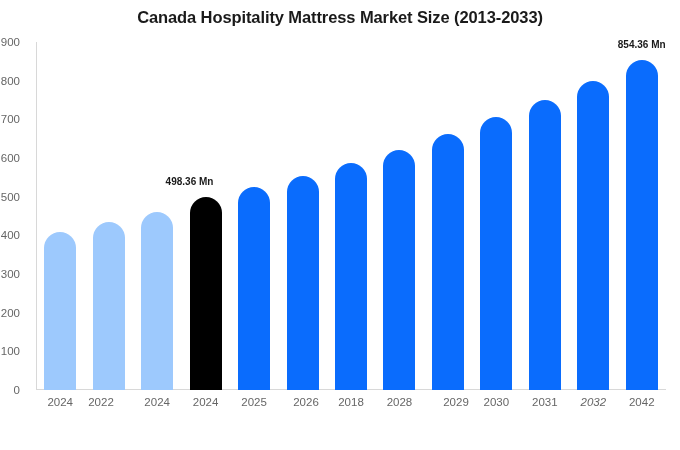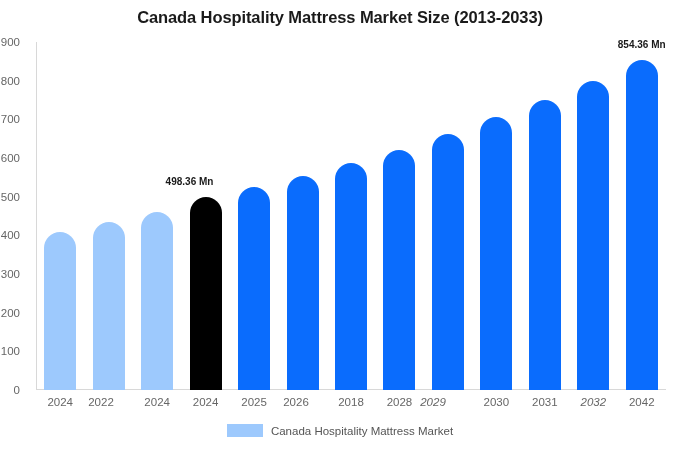--- a/index.html
+++ b/index.html
@@ -184,28 +184,24 @@
         <div class="bar-value-label" style="top: -3.35253px; left: 581.769px;">854.36 Mn</div>
       </div>
   </div>
 
   <div id="x-axis-labels">
       <div class="x-tick-label" style="left: 30.2308px; width: 60px;">2024</div>
       <div class="x-tick-label" style="left: 71px; width: 60px;">2022</div>
       <div class="x-tick-label" style="left: 127.154px; width: 60px;">2024</div>
       <div class="x-tick-label" style="left: 175.615px; width: 60px;">2024</div>
       <div class="x-tick-label" style="left: 224.077px; width: 60px;">2025</div>
-      <div class="x-tick-label" style="left: 266px; width: 60px;">2026</div>
+      <div class="x-tick-label" style="left: 276px; width: 60px;">2026</div>
       <div class="x-tick-label" style="left: 321px; width: 60px;">2018</div>
       <div class="x-tick-label" style="left: 369.462px; width: 60px;">2028</div>
-      <div class="x-tick-label" style="left: 403px; width: 60px; font-style: italic;">2029</div>
+      <div class="x-tick-label" style="left: 426px; width: 60px;">2029</div>
       <div class="x-tick-label" style="left: 466.385px; width: 60px;">2030</div>
       <div class="x-tick-label" style="left: 514.846px; width: 60px;">2031</div>
       <div class="x-tick-label" style="left: 563.308px; width: 60px; font-style: italic;">2032</div>
       <div class="x-tick-label" style="left: 611.769px; width: 60px;">2042</div>
     </div>
 
-  <div id="legend">
-    <span id="legend-swatch" style="background: rgb(157, 201, 253);"></span>
-    <span id="legend-label">Canada Hospitality Mattress Market</span>
-  </div>
 
 </div>
 
 </body></html>

